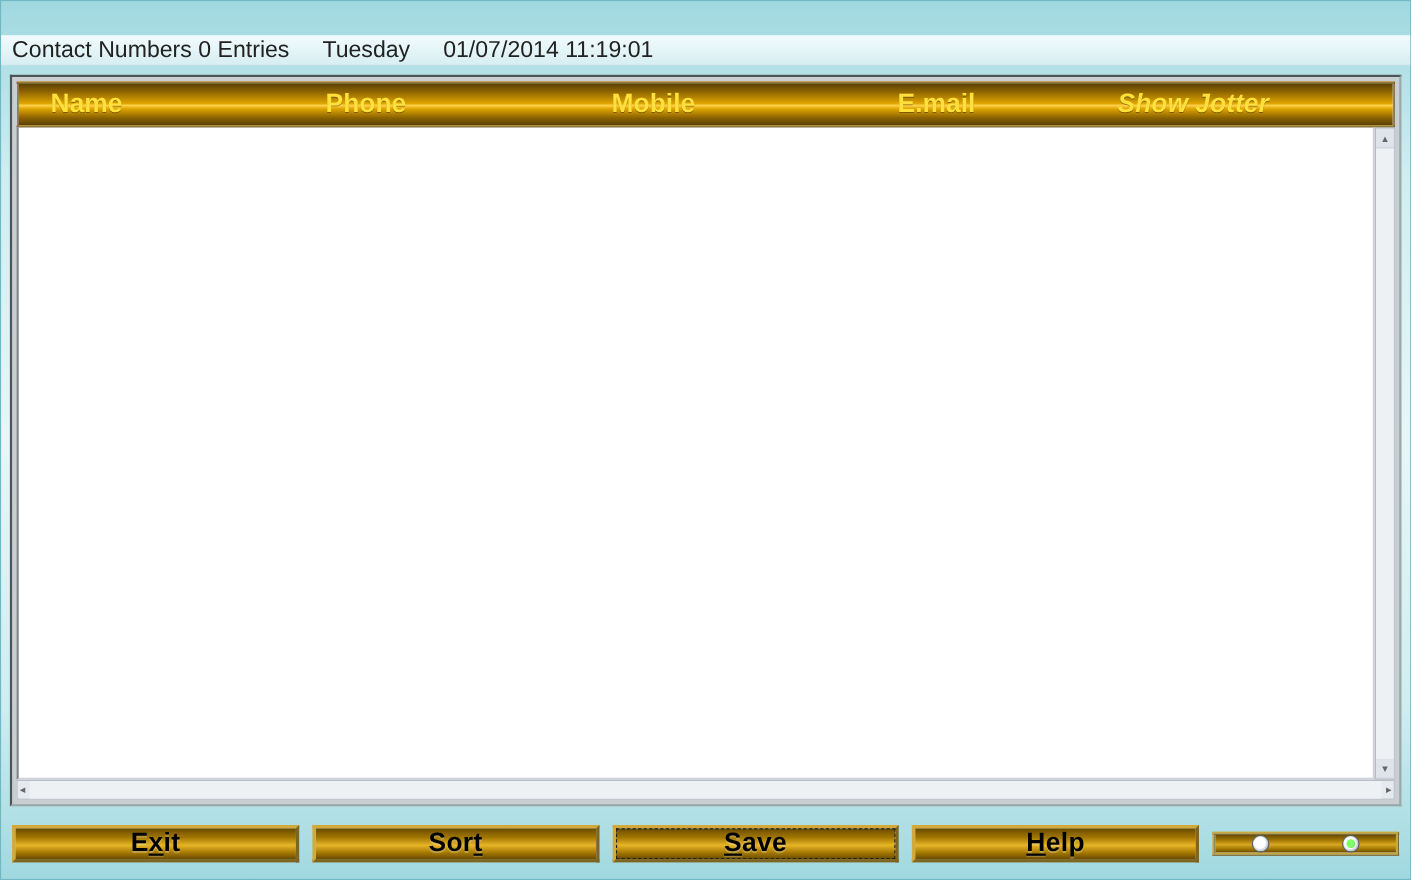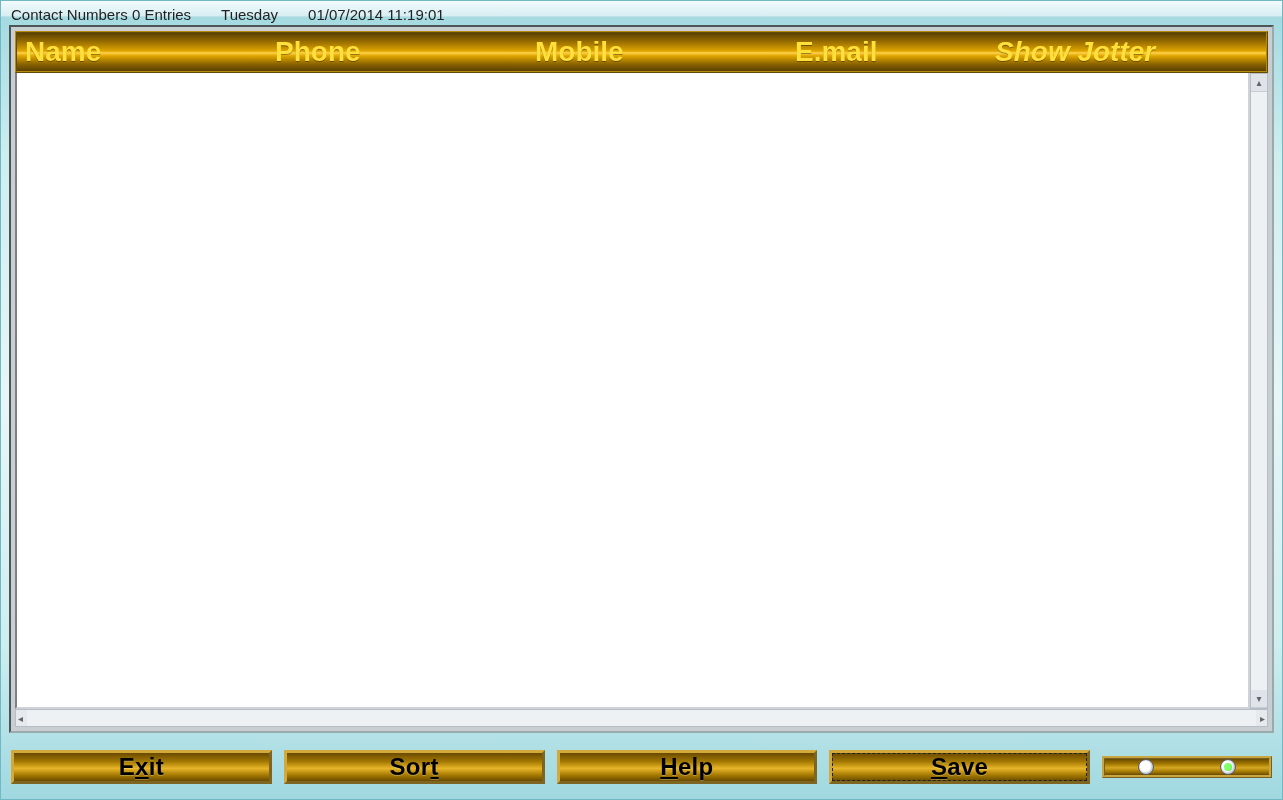--- a/index.html
+++ b/index.html
@@ -8,26 +8,27 @@
       font-family: Arial, "Helvetica Neue", sans-serif;
       background: linear-gradient(180deg, #a0d8e0 0%, #cfeef0 20%, #e8f6f7 50%, #cfeef0 80%, #a0d8e0 100%);
       width: 1283px; height: 800px; overflow: hidden;
     }
     .window {
       width: 100%; height: 100%;
       display: flex; flex-direction: column;
       border: 1px solid #6fb8c4;
     }
     .titlebar {
-      height: 16px; line-height: 28px;
+      height: 28px; line-height: 28px;
       padding: 0 10px;
-      font-size: 15px; color: #222;
+      font-size: 21px; color: #222;
       display: flex; gap: 30px;
       background: linear-gradient(180deg, #f2fbfd 0%, #d7eef2 100%);
       border-bottom: 1px solid #bfe0e6;
+      margin-top: 31px;
     }
     .titlebar .tb-left { flex: 0 0 auto; }
     .titlebar .tb-day  { flex: 0 0 auto; }
     .titlebar .tb-dt   { flex: 0 0 auto; }
 
     .content-frame {
       margin: 8px 8px 6px 8px;
       border: 2px inset #9aa;
       background: #c9ced3;
       padding: 4px;
@@ -35,23 +36,23 @@
       min-height: 0;
     }
 
     .col-header {
       height: 42px;
       display: flex; align-items: center;
       background: linear-gradient(180deg, #5a4100 0%, #8a6200 18%, #e0a600 48%, #ffd24d 52%, #e0a600 60%, #8a6200 82%, #5a4100 100%);
       border: 2px ridge #b88a10;
       color: #ffe03a;
       font-weight: 900;
-      font-size: 28px;
+      font-size: 24px;
       text-shadow: 0 1px 0 rgba(0,0,0,.35);
-      padding: 0 2px;
+      padding: 0 23px;
     }
     .col-header .col { padding: 0 6px; white-space: nowrap; }
     .col-header .col.name   { flex: 0 0 250px; }
     .col-header .col.phone  { flex: 0 0 260px; }
     .col-header .col.mobile { flex: 0 0 260px; }
     .col-header .col.email  { flex: 0 0 200px; }
     .col-header .col.jotter { flex: 1 1 auto; font-style: italic; }
 
     .grid-area { flex: 1 1 auto; display: flex; min-height: 0; }
     .grid-body {
@@ -159,28 +160,28 @@
     <div class="gold-btn">
       <span>
         <span>E</span><span class="mnemonic">x</span><span>it</span>
       </span>
     </div>
     <div class="gold-btn">
       <span>
         <span>Sor</span><span class="mnemonic">t</span><span></span>
       </span>
     </div>
+    <div class="gold-btn selected">
+      <span>
+        <span></span><span class="mnemonic">S</span><span>ave</span>
+      </span>
+    </div>
     <div class="gold-btn">
       <span>
         <span></span><span class="mnemonic">H</span><span>elp</span>
-      </span>
-    </div>
-    <div class="gold-btn selected">
-      <span>
-        <span></span><span class="mnemonic">S</span><span>ave</span>
       </span>
     </div>
     <div class="radio-panel">
       <div class="radio"></div>
       <div class="radio checked"></div>
     </div>
   </div>
 
 </div>
 

